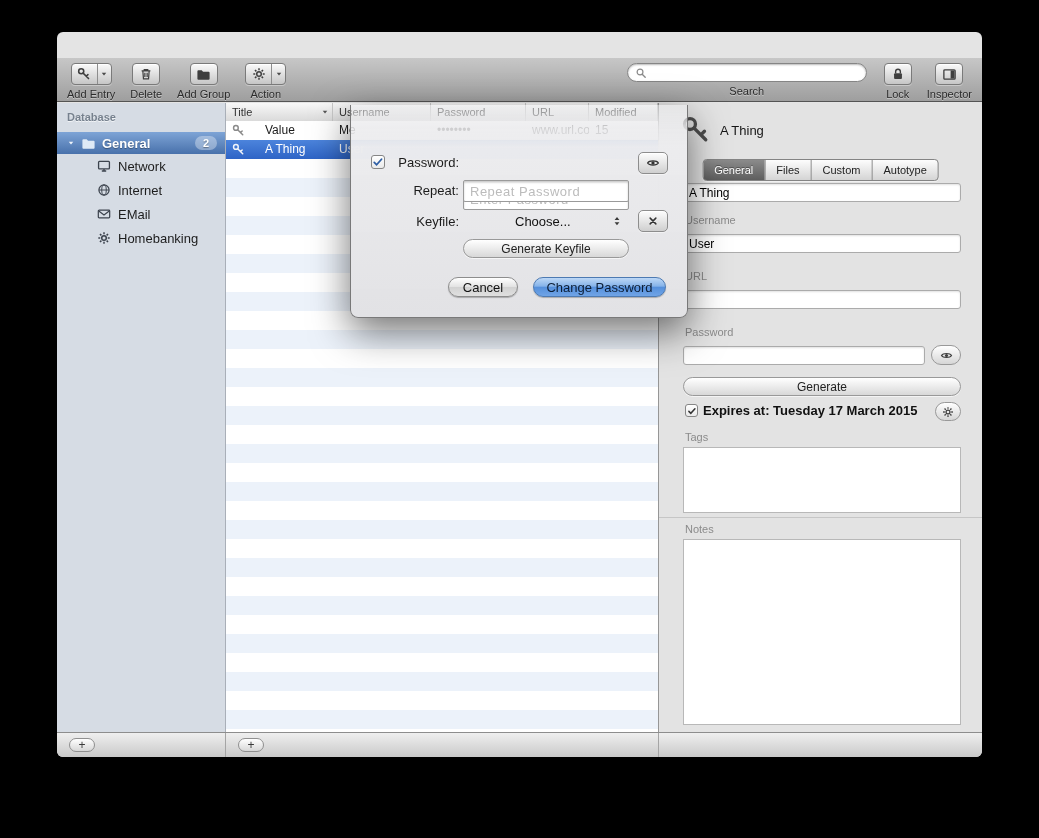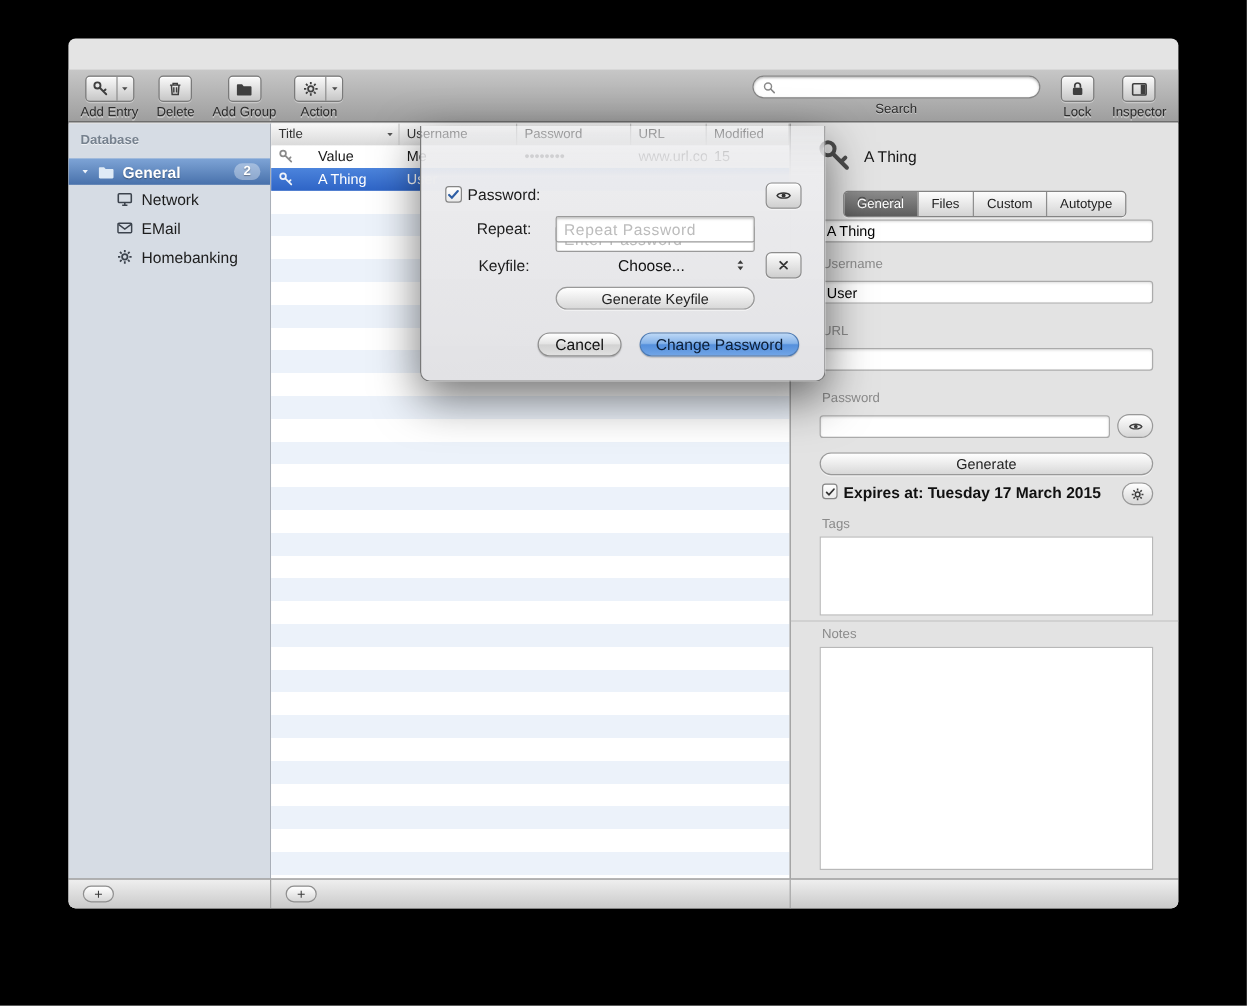--- a/index.html
+++ b/index.html
@@ -85,40 +85,40 @@
   .ilabel{position:absolute;left:26px;font-size:11px;color:#8b8b8b;}
   .ifield{position:absolute;left:24px;width:278px;height:19px;border:1px solid #ababab;border-radius:3px;background:#fff;
     font-size:12px;font-family:inherit;padding:0 5px;box-sizing:border-box;outline:none;box-shadow:inset 0 1px 2px rgba(0,0,0,.12);}
   .pill{border:1px solid #999;border-radius:10px;background:linear-gradient(#ffffff,#d8d8d8);
     font-size:12px;color:#222;display:flex;align-items:center;justify-content:center;box-sizing:border-box;
     box-shadow:0 1px 0 rgba(255,255,255,.6);}
   .round-btn{position:absolute;border:1px solid #999;border-radius:10px;background:linear-gradient(#ffffff,#d6d6d6);
     display:flex;align-items:center;justify-content:center;color:#3e3e3e;box-sizing:border-box;}
   .checkbox{width:14px;height:14px;border:1px solid #868686;border-radius:3px;background:linear-gradient(#ffffff,#eaeaea);
     display:inline-flex;align-items:center;justify-content:center;box-sizing:border-box;color:#2f3f55;}
-  .expires-row{position:absolute;left:26px;top:300px;display:flex;align-items:flex-start;gap:5px;}
+  .expires-row{position:absolute;left:26px;top:300px;display:flex;align-items:center;gap:5px;}
   .expires-text{font-size:13px;font-weight:bold;color:#111;}
   .ibox{position:absolute;left:24px;width:278px;background:#fff;border:1px solid #b8b8b8;font-family:inherit;font-size:12px;
     box-sizing:border-box;resize:none;outline:none;}
   .insp-divider{position:absolute;left:0;right:0;top:414px;height:1px;background:#c6c6c6;}
 
   
   .footerbar{position:absolute;left:0;top:700px;right:0;height:24px;border-top:1px solid #8d8d8d;
     background:linear-gradient(#efefef,#c9c9c9);}
   .fdiv{position:absolute;top:0;bottom:0;width:1px;background:#a5a5a5;}
   .plus-btn{position:absolute;top:5px;width:26px;height:14px;border-radius:7px;border:1px solid #8f8f8f;
     background:linear-gradient(#ffffff,#d7d7d7);font-size:12px;line-height:12px;color:#3a3a3a;
     display:flex;align-items:center;justify-content:center;box-sizing:border-box;}
 
   
   .sheet{position:absolute;left:293px;top:73px;width:338px;height:213px;z-index:50;
     border:1px solid rgba(108,108,108,.9);border-top:none;border-radius:0 0 8px 8px;box-sizing:border-box;
     background:linear-gradient(180deg,rgba(233,234,236,.45) 0px,rgba(235,235,237,.85) 22px,rgba(236,236,238,.99) 42px,#e2e2e5 100%);
     box-shadow:0 14px 38px rgba(0,0,0,.55);}
-  .dlabel{position:absolute;left:30px;width:78px;text-align:center;font-size:13px;color:#1c1c1c;}
+  .dlabel{position:absolute;left:30px;width:78px;text-align:right;font-size:13px;color:#1c1c1c;}
   .dfield{position:absolute;left:112px;width:166px;height:22px;border:1px solid #9a9a9a;border-radius:2px;background:#fff;
     font-size:13px;font-family:inherit;padding:0 6px;box-sizing:border-box;outline:none;
     box-shadow:inset 0 1.5px 2px rgba(0,0,0,.22);}
   .dfield::placeholder,.ifield::placeholder{color:#bcbcbc;letter-spacing:.5px;}
   .sm-btn{position:absolute;width:30px;height:22px;border:1px solid #8d8d8d;border-radius:5px;color:#333;
     background:linear-gradient(#fdfdfd,#cfcfcf);display:flex;align-items:center;justify-content:center;box-sizing:border-box;
     box-shadow:inset 0 1px 0 #fff,0 1px 0 rgba(255,255,255,.5);}
   .popup{position:absolute;left:112px;top:105px;width:166px;height:22px;display:flex;align-items:center;
     font-size:13px;color:#111;gap:6px;}
   .popup .ptext{flex:0 0 auto;padding-left:4px;margin-left:48px;}
@@ -292,20 +292,26 @@
         <span class="badge">2</span>
       </div>
       <div class="sb-item">
         <svg class="ic14 sicon">
             <use href="#i-monitor"></use>
           </svg>
         <span>Network</span>
       </div>
       <div class="sb-item">
         <svg class="ic14 sicon">
+            <use href="#i-globe"></use>
+          </svg>
+        <span>Internet</span>
+      </div>
+      <div class="sb-item">
+        <svg class="ic14 sicon">
             <use href="#i-envelope"></use>
           </svg>
         <span>EMail</span>
       </div>
       <div class="sb-item">
         <svg class="ic14 sicon">
             <use href="#i-gear"></use>
           </svg>
         <span>Homebanking</span>
       </div>

